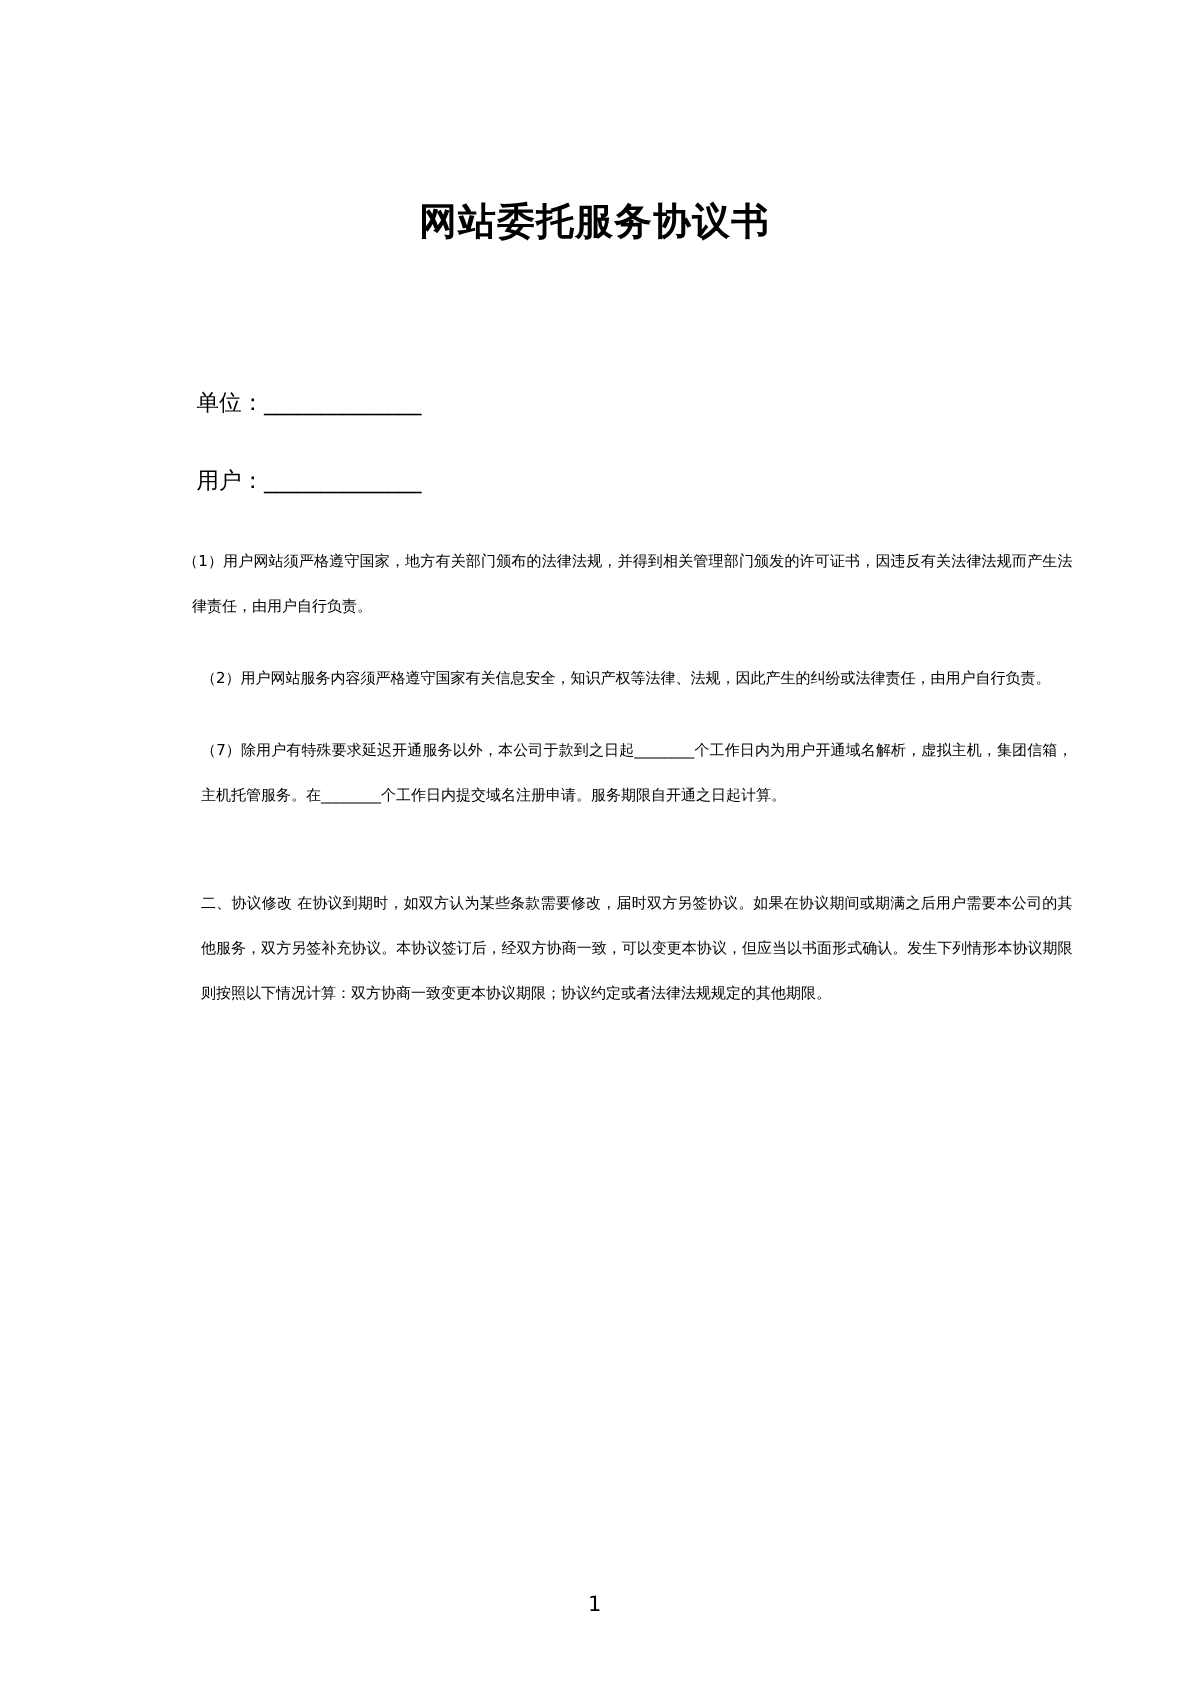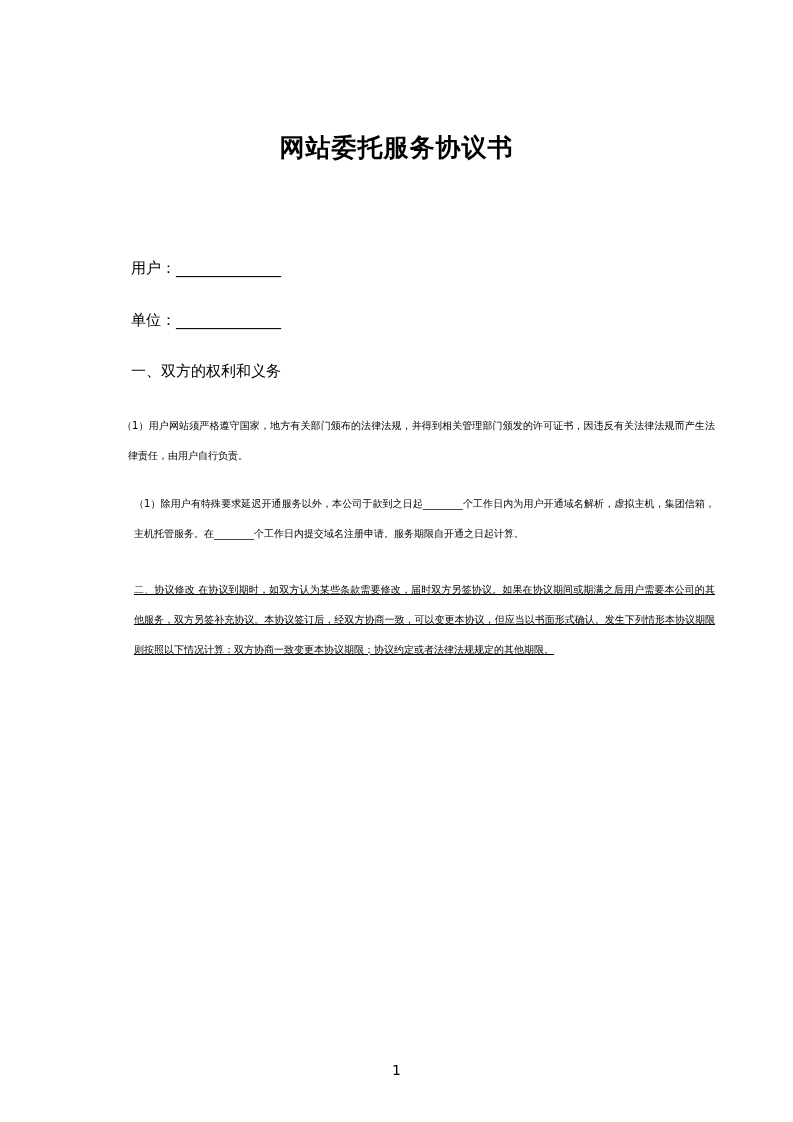--- a/index.html
+++ b/index.html
@@ -64,49 +64,48 @@
   }
   p.para.indent1 {
     padding-left: 40px;
     text-indent: -6px;
   }
   p.para.indent2 {
     padding-left: 46px;
     text-indent: 0;
   }
   p.para.gap-before {
-    margin-top: 26px;
-    text-decoration: underline;
+    margin-top: 42px;
   }
   .page-number {
     position: absolute;
     bottom: 44px;
     left: 0;
     width: 793px;
     text-align: center;
     font-family: "DejaVu Sans", "Liberation Sans", sans-serif;
     font-size: 14px;
   }
 </style>
 </head>
 <body>
 
 <div class="page">
 
   <h1 class="doc-title">网站委托服务协议书</h1>
 
   <div class="body-area">
 
+    <div class="field-line">单位：______________</div>
     <div class="field-line">用户：______________</div>
-    <div class="field-line">单位：______________</div>
 
-    <div class="section-head">一、双方的权利和义务</div>
 
     <p class="para indent1">（1）用户网站须严格遵守国家，地方有关部门颁布的法律法规，并得到相关管理部门颁发的许可证书，因违反有关法律法规而产生法律责任，由用户自行负责。</p>
-    <p class="para indent2">（1）除用户有特殊要求延迟开通服务以外，本公司于款到之日起________个工作日内为用户开通域名解析，虚拟主机，集团信箱，主机托管服务。在________个工作日内提交域名注册申请。服务期限自开通之日起计算。</p>
+    <p class="para indent2">（2）用户网站服务内容须严格遵守国家有关信息安全，知识产权等法律、法规，因此产生的纠纷或法律责任，由用户自行负责。</p>
+    <p class="para indent2">（7）除用户有特殊要求延迟开通服务以外，本公司于款到之日起________个工作日内为用户开通域名解析，虚拟主机，集团信箱，主机托管服务。在________个工作日内提交域名注册申请。服务期限自开通之日起计算。</p>
 
     <p class="para indent2 gap-before">二、协议修改  在协议到期时，如双方认为某些条款需要修改，届时双方另签协议。如果在协议期间或期满之后用户需要本公司的其他服务，双方另签补充协议。本协议签订后，经双方协商一致，可以变更本协议，但应当以书面形式确认。发生下列情形本协议期限则按照以下情况计算：双方协商一致变更本协议期限；协议约定或者法律法规规定的其他期限。</p>
 
   </div>
 
   <div class="page-number">1</div>
 
 </div>
 
 </body></html>

